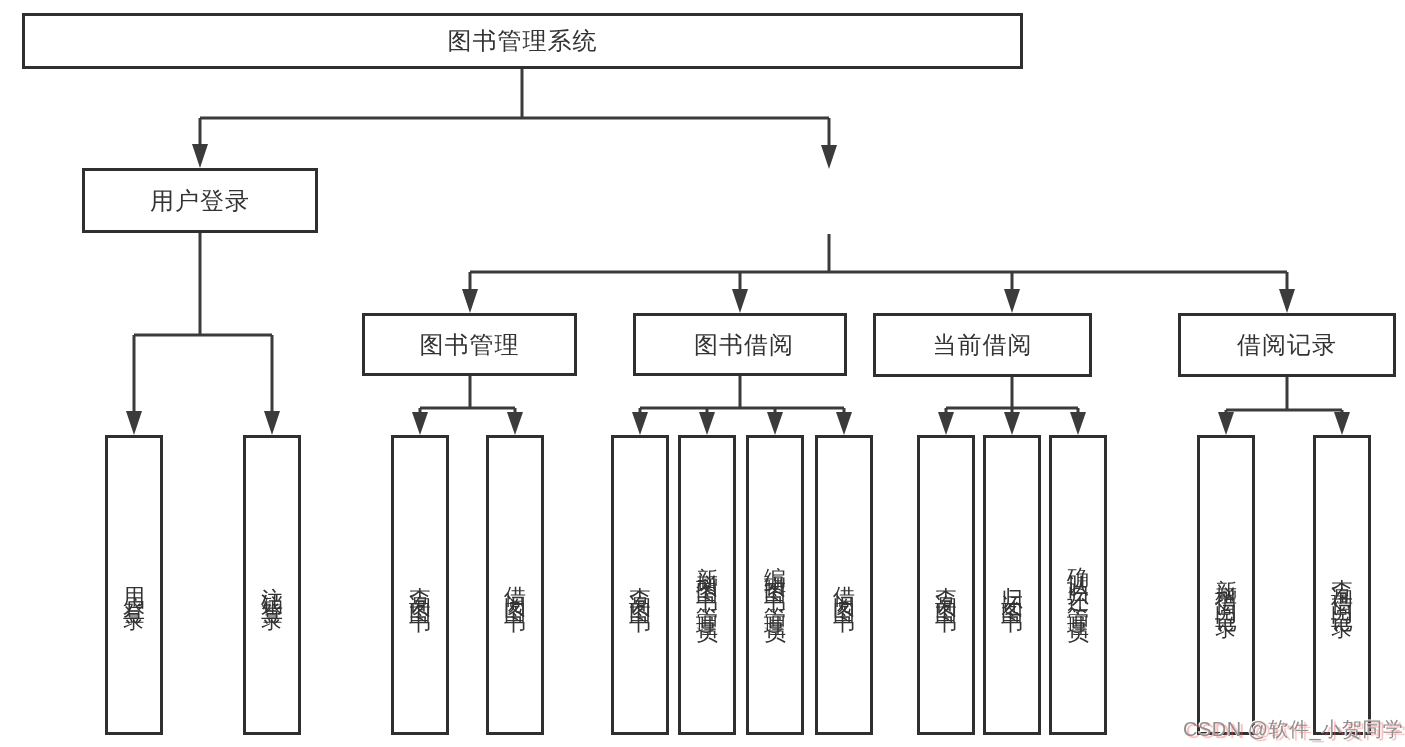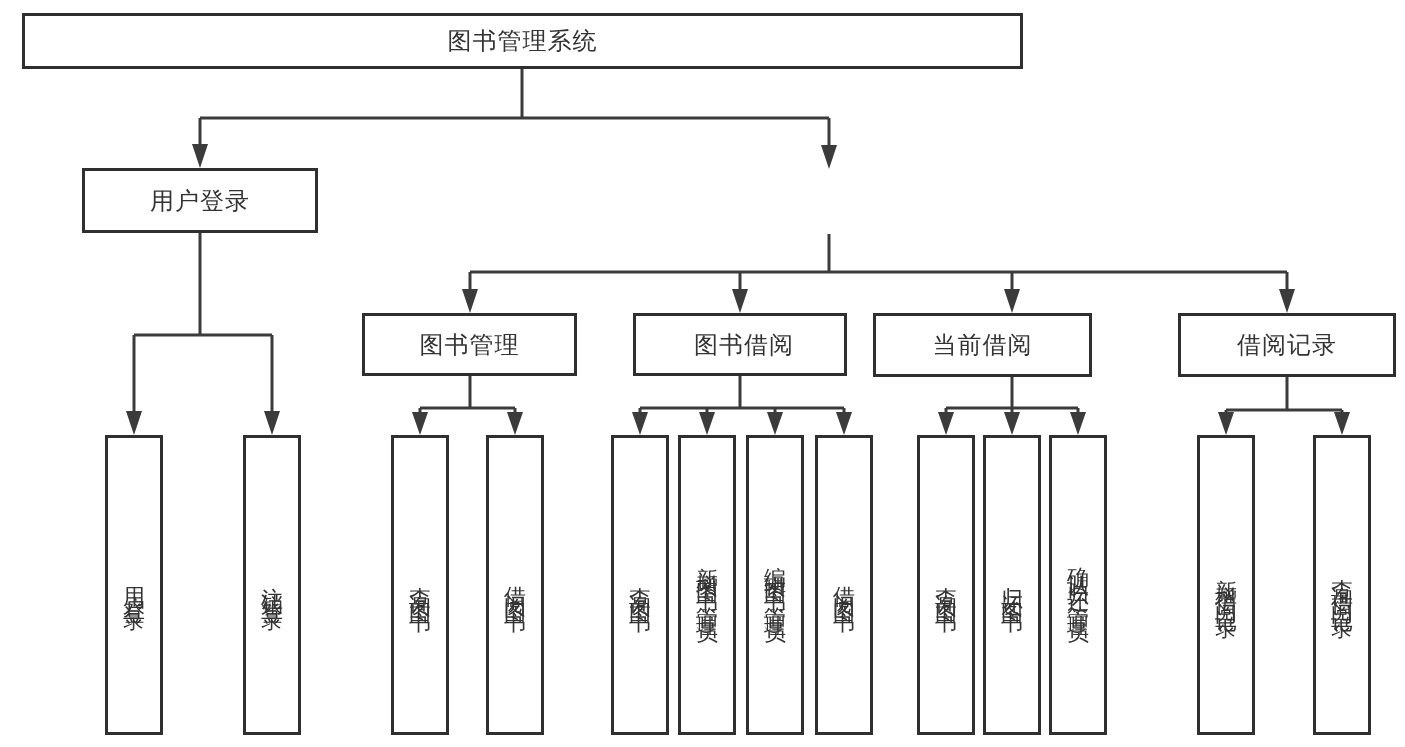--- a/index.html
+++ b/index.html
@@ -186,14 +186,15 @@
     <span class="vtext">确认归还（管理员）</span>
   </div>
 
   <div class="node leaf" style="left:1197px;">
     <span class="vtext">新增借阅记录</span>
   </div>
   <div class="node leaf" style="left:1313px;">
     <span class="vtext">查询借阅记录</span>
   </div>
 
+  <div id="watermark">CSDN @软件_小贺同学</div>
 
 </div>
 
 </body></html>

